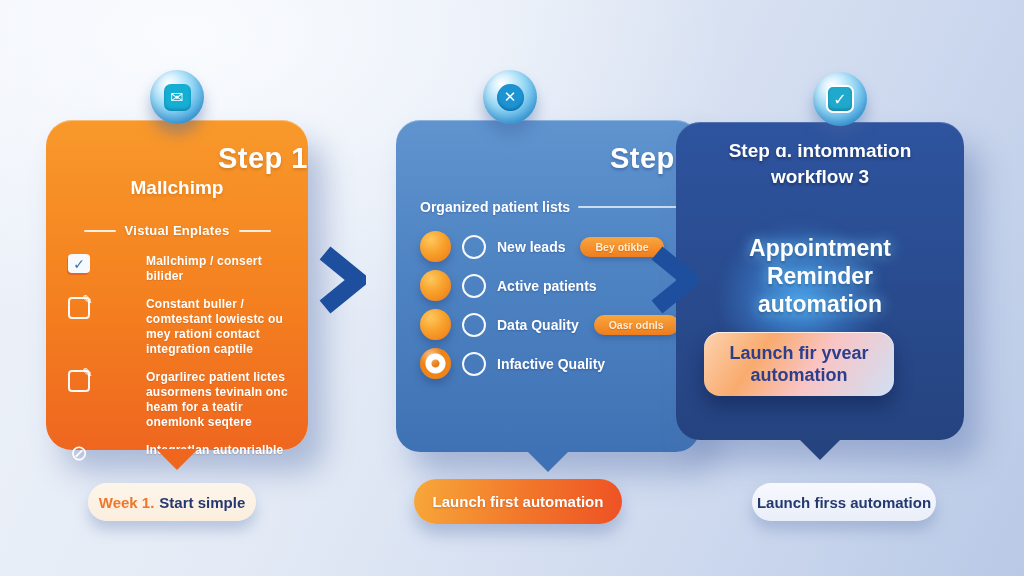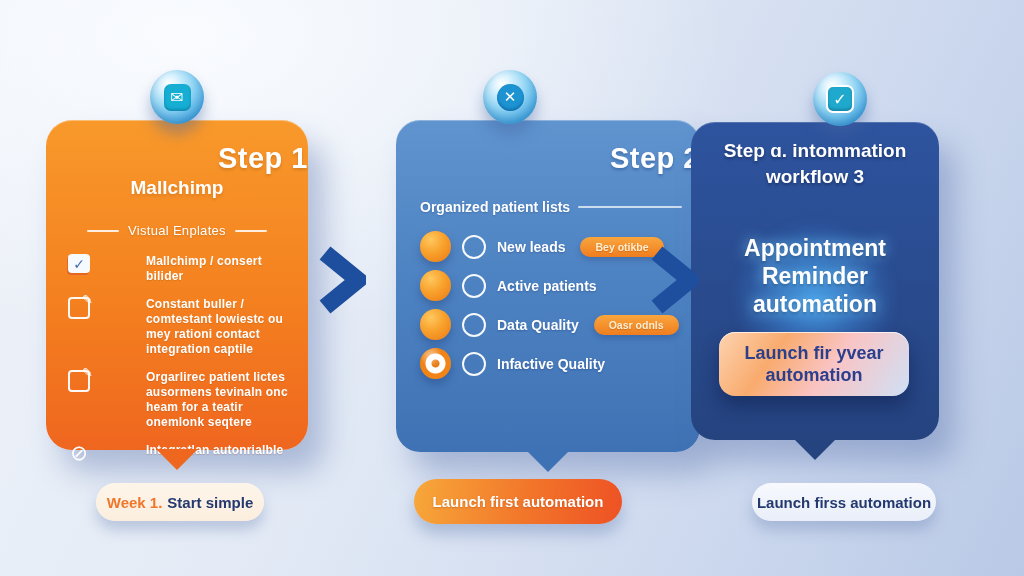--- a/index.html
+++ b/index.html
@@ -19,21 +19,21 @@
   
   .card1{
     left:46px;top:120px;width:262px;height:330px;border-radius:26px;
     background:linear-gradient(180deg,#f8992b 0%,#f4801f 55%,#ef661f 100%);
     box-shadow:16px 22px 30px rgba(80,105,165,.38), inset 0 1px 0 rgba(255,255,255,.35);
   }
   .card-title{font-size:29px;font-weight:bold;text-align:right;margin-top:22px;letter-spacing:.5px;text-shadow:0 2px 3px rgba(120,60,0,.25);}
   .card-subtitle{font-size:19px;font-weight:bold;text-align:center;margin-top:2px;text-shadow:0 2px 3px rgba(120,60,0,.2);}
   .divider{display:flex;align-items:center;justify-content:center;gap:9px;margin-top:24px;}
   .dline{height:2px;width:32px;background:rgba(255,255,255,.85);border-radius:2px;}
-  .dtext{font-size:13px;font-weight:normal;letter-spacing:.3px;text-shadow:0 1px 2px rgba(120,60,0,.25);}
+  .dtext{font-size:13px;font-weight:bold;letter-spacing:.3px;text-shadow:0 1px 2px rgba(120,60,0,.25);}
   .checklist{margin:16px 16px 0 22px;display:flex;flex-direction:column;gap:13px;}
   .check-item{display:flex;gap:12px;align-items:flex-start;}
   .ci-icon{flex:0 0 22px;display:flex;align-items:center;justify-content:center;font-family:"DejaVu Sans",sans-serif;}
   .ci-text{font-size:12px;font-weight:bold;line-height:15px;letter-spacing:.2px;text-shadow:0 1px 1px rgba(120,60,0,.2);padding-left:44px;}
   .icon-checkbox{width:19px;height:19px;background:#f7fafd;border-radius:4px;color:#3f6fb3;font-size:14px;font-weight:bold;box-shadow:-1px 2px 0 rgba(214,78,45,.55);}
   .icon-editbox{width:18px;height:18px;border:2px solid rgba(255,255,255,.95);border-radius:4px;position:relative;}
   .icon-editbox .pencil{position:absolute;top:-7px;right:-5px;font-size:13px;color:#fff;}
   .icon-slash{font-size:21px;line-height:21px;color:#fff;}
 
   
@@ -63,21 +63,21 @@
   .row-label{font-size:14px;font-weight:bold;text-shadow:0 1px 2px rgba(20,50,110,.35);white-space:nowrap;}
   .badge{
     margin-left:4px;font-size:10.5px;font-weight:bold;color:#fdeed2;
     background:linear-gradient(180deg,#f9a63e 0%,#ef7d1e 100%);
     border-radius:12px;padding:4px 15px;box-shadow:0 3px 6px rgba(30,55,115,.3);
     text-shadow:0 1px 1px rgba(160,70,0,.4);white-space:nowrap;
   }
 
   
   .card3{
-    left:691px;top:122px;width:248px;height:318px;border-radius:24px;
+    left:676px;top:122px;width:288px;height:318px;border-radius:24px;
     background:linear-gradient(180deg,#2e549f 0%,#25437f 100%);
     box-shadow:16px 22px 30px rgba(80,105,165,.38), inset 0 1px 0 rgba(255,255,255,.18);
     overflow:visible;
   }
   .glow{
     position:absolute;left:14px;top:72px;width:220px;height:210px;border-radius:50%;
     background:radial-gradient(closest-side,rgba(80,180,255,.75) 0%,rgba(70,150,235,.35) 45%,rgba(70,150,235,0) 75%);
     filter:blur(4px);pointer-events:none;
   }
   .card3-title{position:relative;font-size:19px;font-weight:bold;text-align:center;margin-top:16px;line-height:26px;text-shadow:0 2px 3px rgba(5,20,60,.45);}
@@ -108,21 +108,21 @@
   .sphere-sq{width:27px;height:27px;border-radius:7px;background:#17aed4;display:flex;align-items:center;justify-content:center;color:#fff;font-size:16px;font-family:"DejaVu Sans",sans-serif;box-shadow:inset 0 -2px 3px rgba(0,70,110,.35);}
   .sphere-circle{width:27px;height:27px;border-radius:50%;background:#1d93d2;display:flex;align-items:center;justify-content:center;color:#fff;font-size:15px;font-weight:bold;font-family:"DejaVu Sans",sans-serif;box-shadow:inset 0 -2px 3px rgba(0,60,120,.4);}
   .sphere-check{background:#1fa9cc;border:2.5px solid #fff;width:24px;height:24px;font-weight:bold;}
 
   
   .arrow{position:absolute;z-index:4;}
   .arrow1{left:318px;top:246px;} .arrow2{left:650px;top:246px;}
 
   
   .pill{position:absolute;display:flex;align-items:center;justify-content:center;border-radius:20px;font-weight:bold;white-space:nowrap;}
-  .pill1{left:96px;top:483px;width:168px;height:38px;background:linear-gradient(180deg,#fdf5ea 0%,#fbeede 100%);box-shadow:0 9px 14px rgba(100,125,175,.35);font-size:15px;gap:5px;}
+  .pill1{left:88px;top:483px;width:168px;height:38px;background:linear-gradient(180deg,#fdf5ea 0%,#fbeede 100%);box-shadow:0 9px 14px rgba(100,125,175,.35);font-size:15px;gap:5px;}
   .pill1 .wk{color:#f0762a;} .pill1 .rest{color:#24396f;text-align:center;}
   .pill2{left:414px;top:479px;width:208px;height:45px;border-radius:23px;background:linear-gradient(100deg,#f7a83a 0%,#f2752a 55%,#ee5124 100%);box-shadow:0 10px 16px rgba(100,125,175,.4);color:#fff;font-size:15px;cursor:pointer;border:none;text-shadow:0 1px 2px rgba(150,50,0,.35);}
   .pill3{left:752px;top:483px;width:184px;height:38px;background:linear-gradient(180deg,#f7f9fd 0%,#e9eef9 100%);box-shadow:0 9px 14px rgba(100,125,175,.35);color:#24396f;font-size:15px;cursor:pointer;border:none;}
 </style>
 </head>
 <body>
 
 <div class="canvas">
 
   <div class="card card1">

